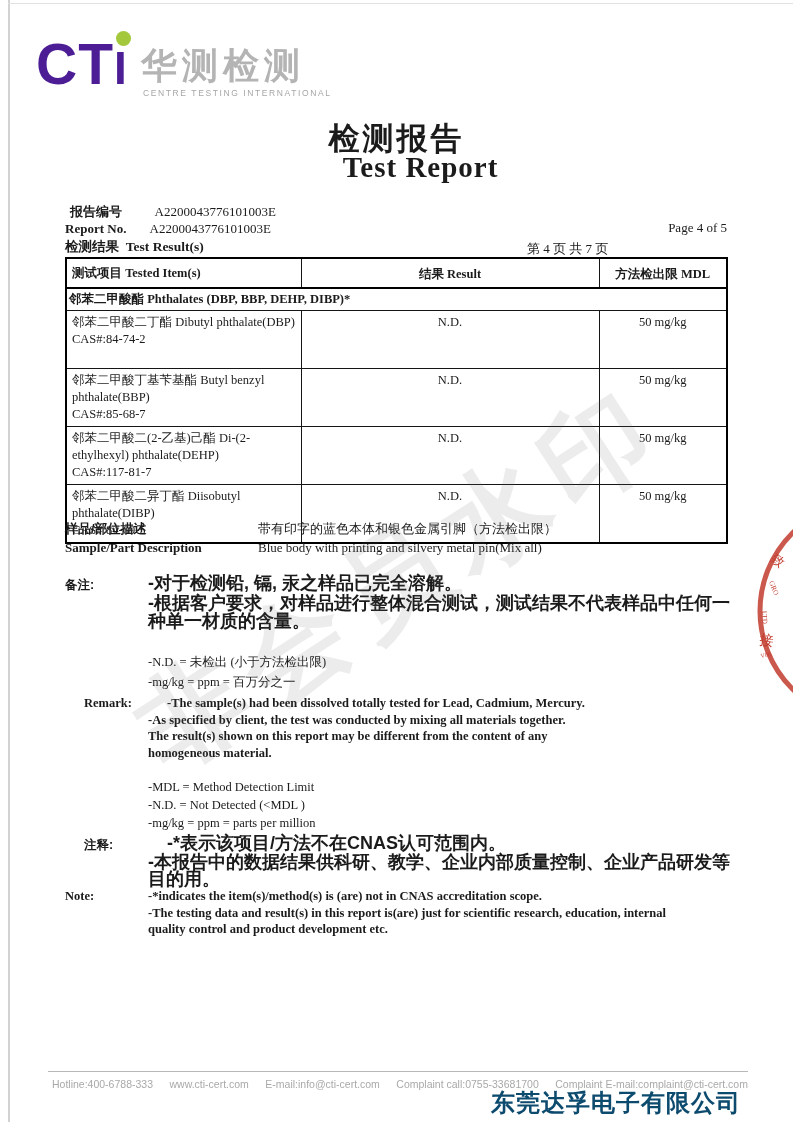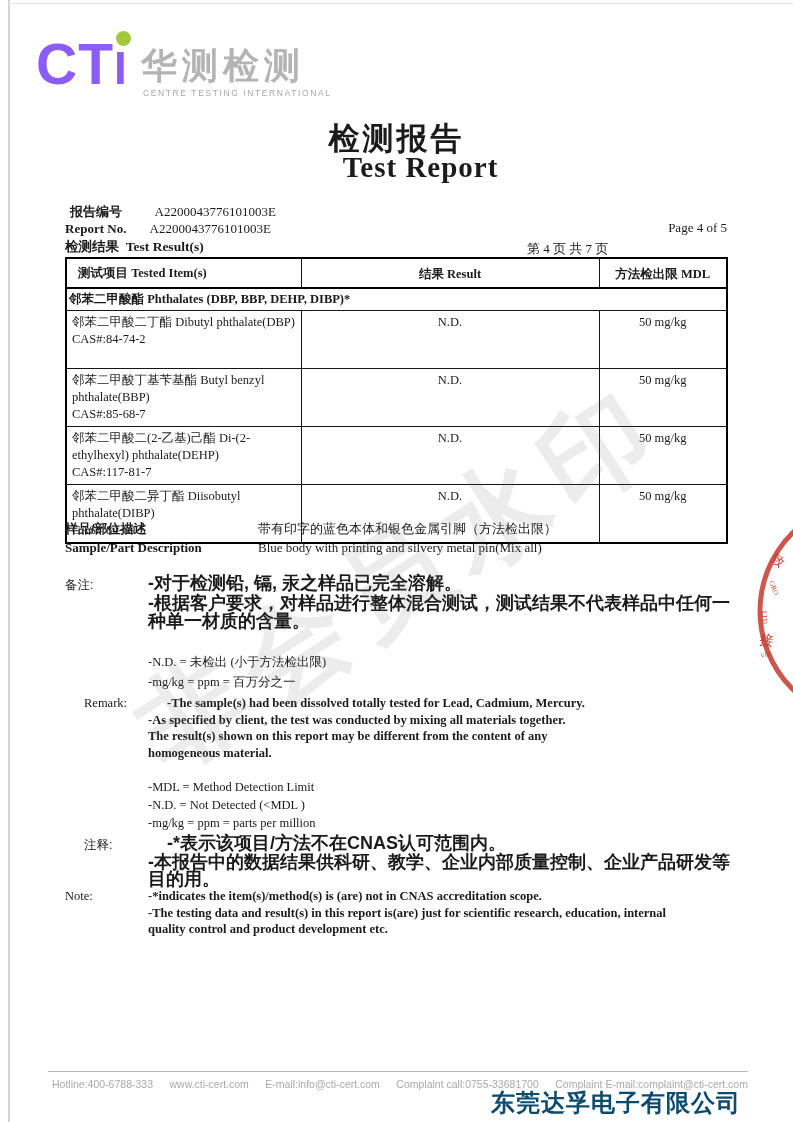--- a/index.html
+++ b/index.html
@@ -11,21 +11,21 @@
   .abs{position:absolute;}
   .zh{font-family:"Liberation Sans","DejaVu Sans",sans-serif;}
   .b{font-weight:bold;}
 
   
   .edge-left{left:8px;top:0;width:2px;height:1122px;background:#d2d2d2;}
   .edge-top{left:8px;top:3px;width:785px;height:1px;background:#e2e2e2;}
 
   
   .logo-cti{left:36px;top:36px;font-family:"Liberation Sans","DejaVu Sans",sans-serif;
-    font-weight:bold;color:#8b5cf6;font-size:57px;line-height:1;letter-spacing:1px;}
+    font-weight:bold;color:#4c1d95;font-size:57px;line-height:1;letter-spacing:1px;}
   .logo-cti .ii{font-size:46px;}
   .logo-dot{left:116px;top:31px;width:15px;height:15px;border-radius:50%;background:#a3c83c;}
   .logo-zh{left:141px;top:48px;font-size:36px;color:#b4b4b4;font-weight:bold;letter-spacing:5px;line-height:1;}
   .logo-sub{left:143px;top:88px;font-size:8.5px;color:#a6a6a6;letter-spacing:1.6px;}
 
   
   .title-zh{left:0;top:118px;width:793px;text-align:center;font-size:31px;font-weight:bold;letter-spacing:3px;}
   .title-en{left:0;top:151px;width:793px;text-align:center;font-size:29px;font-weight:bold;letter-spacing:1px;padding-left:24px;}
 
   
@@ -36,33 +36,33 @@
   .pg-en{left:527px;top:220px;width:200px;text-align:right;font-size:13px;}
   .results-heading{left:65px;top:238px;font-size:13.5px;}
 
   
   .rtable{left:65px;top:257px;border-collapse:collapse;table-layout:fixed;width:661px;
     font-size:12.5px;border:2px solid #000;position:absolute;background:transparent;}
   .rtable td{border:1px solid #151515;vertical-align:top;}
   .rtable tr.thead td{height:23px;font-weight:bold;vertical-align:middle;border-bottom:2px solid #000;}
   .rtable tr.section-row td{height:19px;font-weight:bold;vertical-align:middle;padding-left:2px;}
   .rtable tr.datarow td{height:52px;}
-  .rtable .c1{padding-left:11px;}
+  .rtable .c1{padding-left:5px;}
   .rtable tr.datarow .c1{padding:3px 4px 0 5px;line-height:17px;}
   .rtable .cc{text-align:center;padding-top:4px;}
 
   
   .sample{left:65px;top:520px;width:672px;font-size:13px;line-height:18.5px;}
   .sample .srow{display:flex;}
   .sample .slbl{flex:0 0 193px;}
 
   
   .notes{left:65px;top:574px;width:674px;font-size:12.5px;}
   .nrow{display:flex;align-items:baseline;}
-  .nlbl{flex:0 0 83px;font-weight:normal;}
+  .nlbl{flex:0 0 83px;font-weight:bold;}
   .ntxt{flex:1;}
   .zh-bold{font-family:"Liberation Sans","DejaVu Sans",sans-serif;font-weight:bold;font-size:18px;line-height:18px;}
   .def-line{line-height:20px;}
   .en-bold{font-weight:bold;line-height:16.5px;}
   .def2-line{line-height:18px;}
   .gap24{margin-top:22px;}
   .gap18{margin-top:17px;}
   .gap2{margin-top:3px;margin-left:19px;}
 
   

